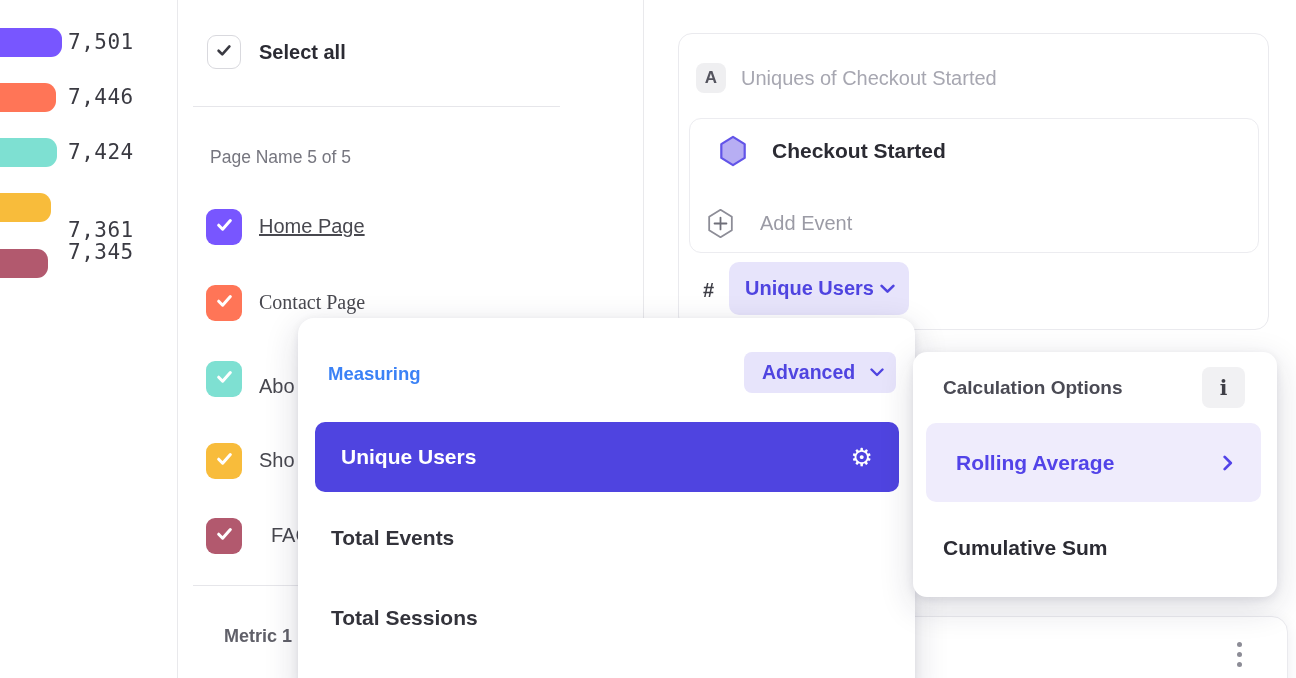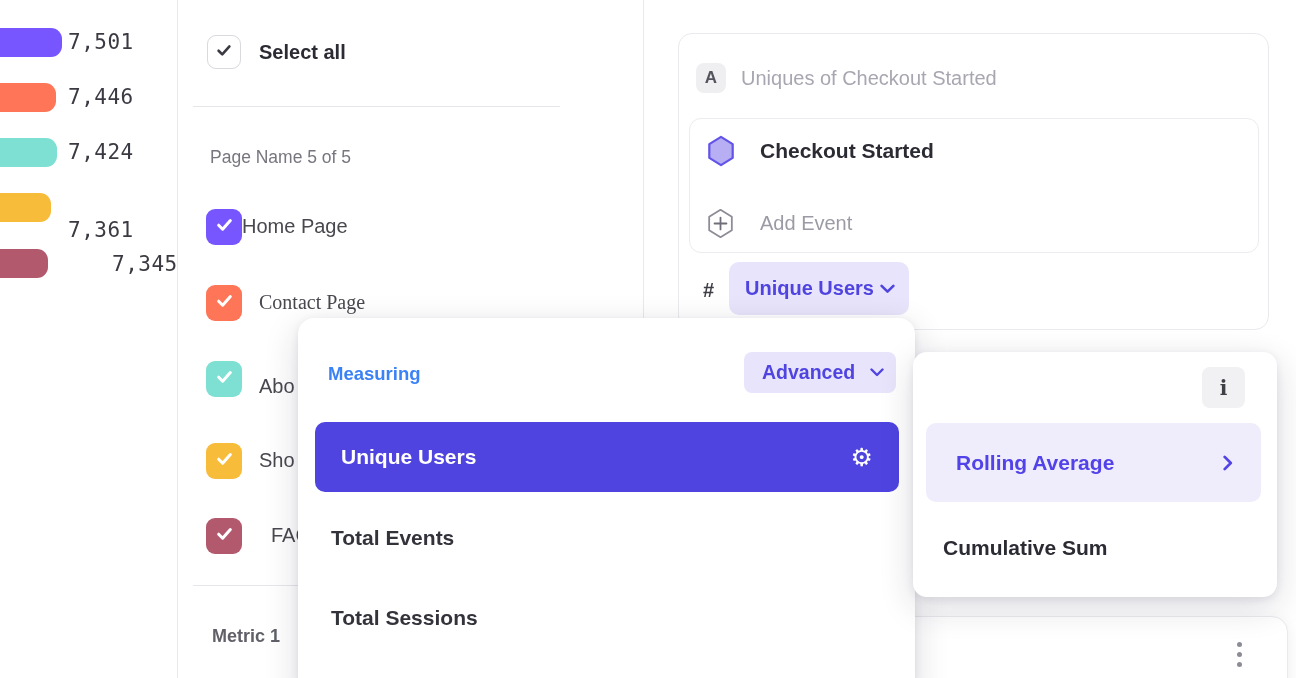--- a/index.html
+++ b/index.html
@@ -98,21 +98,21 @@
   <div class="abs legend-value" style="left:68px; top:140px;">7,424</div>
 
   <div class="abs" style="left:0; top:193px;">
     <div class="legend-bar" style="width: 51px; background: rgb(248, 188, 59);"></div>
   </div>
   <div class="abs legend-value" style="left:68px; top:196px;margin-top:22px;">7,361</div>
 
   <div class="abs" style="left:0; top:249px;">
     <div class="legend-bar" style="width: 48px; background: rgb(178, 89, 110);"></div>
   </div>
-  <div class="abs legend-value" style="left:68px; top:252px;margin-left:44px;">7,345</div>
+  <div class="abs legend-value" style="left:68px; top:240px;">7,345</div>
 
   <div class="abs vline" style="left:177px; top:0; height:678px;"></div>
   <div class="abs vline" style="left:643px; top:0; height:678px;"></div>
 
   <div class="abs cb cb-plain" style="left:207px; top:35px; width:34px; height:34px;">
     <span>
       <svg width="16" height="13" viewBox="0 0 14 12">
           <path d="M2 6.2 L5.4 9.6 L12 2.2" fill="none" stroke="#3a3a42" stroke-width="2.4" stroke-linecap="round" stroke-linejoin="round"></path>
         </svg>
     </span>
@@ -121,21 +121,21 @@
 
   <div class="abs hline" style="left:193px; top:106px; width:367px;"></div>
 
   <div class="abs muted-label" style="left:210px; top:147px;">Page Name 5 of 5</div>
 
   <div class="abs cb" style="left: 206px; top: 209px; width: 36px; height: 36px; background: rgb(120, 86, 255);">
     <span><svg width="17" height="14" viewBox="0 0 14 12">
           <path d="M2 6.2 L5.4 9.6 L12 2.2" fill="none" stroke="#fff" stroke-width="2.6" stroke-linecap="round" stroke-linejoin="round"></path>
         </svg></span>
   </div>
-  <div class="abs row-label" style="left:242px; top:215px;">Home Page</div>
+  <div class="abs row-label" style="left:259px; top:215px;text-decoration:underline;">Home Page</div>
 
   <div class="abs cb" style="left: 206px; top: 285px; width: 36px; height: 36px; background: rgb(255, 117, 87);">
     <span><svg width="17" height="14" viewBox="0 0 14 12">
           <path d="M2 6.2 L5.4 9.6 L12 2.2" fill="none" stroke="#fff" stroke-width="2.6" stroke-linecap="round" stroke-linejoin="round"></path>
         </svg></span>
   </div>
   <div class="abs row-label" style="left:259px; top:291px;font-family:Liberation Serif, serif;">Contact Page</div>
 
   <div class="abs cb" style="left: 206px; top: 361px; width: 36px; height: 36px; background: rgb(126, 224, 210);">
     <span><svg width="17" height="14" viewBox="0 0 14 12">
@@ -152,28 +152,28 @@
   <div class="abs row-label" style="left:259px; top:449px;">Sho</div>
 
   <div class="abs cb" style="left: 206px; top: 518px; width: 36px; height: 36px; background: rgb(178, 89, 110);">
     <span><svg width="17" height="14" viewBox="0 0 14 12">
           <path d="M2 6.2 L5.4 9.6 L12 2.2" fill="none" stroke="#fff" stroke-width="2.6" stroke-linecap="round" stroke-linejoin="round"></path>
         </svg></span>
   </div>
   <div class="abs row-label" style="left:271px; top:524px;">FAC</div>
 
   <div class="abs hline" style="left:193px; top:585px; width:367px;"></div>
-  <div class="abs" style="left:212px; top:626px; font-size:18px; font-weight:700; color:#606069;">Metric 1</div>
+  <div class="abs" style="left:224px; top:626px; font-size:18px; font-weight:700; color:#606069;">Metric 1</div>
 
   <div class="abs card" style="left:678px; top:33px; width:591px; height:297px;">
     <div class="abs metric-badge" style="left:17px; top:29px;">A</div>
     <div class="abs ghost-title" style="left:62px; top:33px;">Uniques of Checkout Started</div>
 
     <div class="abs inner-card" style="left:10px; top:84px; width:570px; height:135px;">
-      <div class="abs flex-c" style="left:16px; top:14px; height:36px;">
+      <div class="abs flex-c" style="left:28px; top:14px; height:36px;">
         <span style="display:inline-flex;">
           <svg width="30" height="32" viewBox="0 0 24 26">
               <polygon points="12,1.5 21.5,7.4 21.5,18.6 12,24.5 2.5,18.6 2.5,7.4" fill="#b7aef3" stroke="#6254e8" stroke-width="1.8" stroke-linejoin="round"></polygon>
             </svg>
         </span>
         <span class="event-name" style="margin-left:24px;">Checkout Started</span>
       </div>
       <div class="abs flex-c" style="left:16px; top:88px; height:32px;">
         <span style="display:inline-flex;">
           <svg width="29" height="31" viewBox="0 0 24 26">
@@ -219,20 +219,21 @@
     <div class="abs selected-row" style="left:17px; top:104px; width:584px; height:70px; padding:0 26px;">
       <span>Unique Users</span>
       <span class="gear">⚙</span>
     </div>
 
     <div class="abs menu-item" style="left:33px; top:526px; top:208px;">Total Events</div>
     <div class="abs menu-item" style="left:33px; top:288px;">Total Sessions</div>
   </div>
 
   <div class="abs menu" style="left:913px; top:352px; width:364px; height:245px; border-radius:14px; z-index:4;">
+    <div class="abs" style="left:30px; top:25px; font-size:19px; font-weight:600; color:#4a4a54;">Calculation Options</div>
     <div class="abs info-btn" style="left:289px; top:15px; width:43px; height:41px;">i</div>
 
     <div class="abs menu-item" style="left:30px; top:184px; color:#2b2b33;">Cumulative Sum</div>
 
     <div class="abs hl-row" style="left:13px; top:71px; width:335px; height:79px; padding:0 28px 0 17px;">
       <span style="margin-left:13px;">Rolling Average</span>
       <span style="display:inline-flex;">
         <svg width="10" height="16" viewBox="0 0 9 14">
             <path d="M1.5 1.5 L7 7 L1.5 12.5" fill="none" stroke="#5243e8" stroke-width="2.4" stroke-linecap="round" stroke-linejoin="round"></path>
           </svg>

